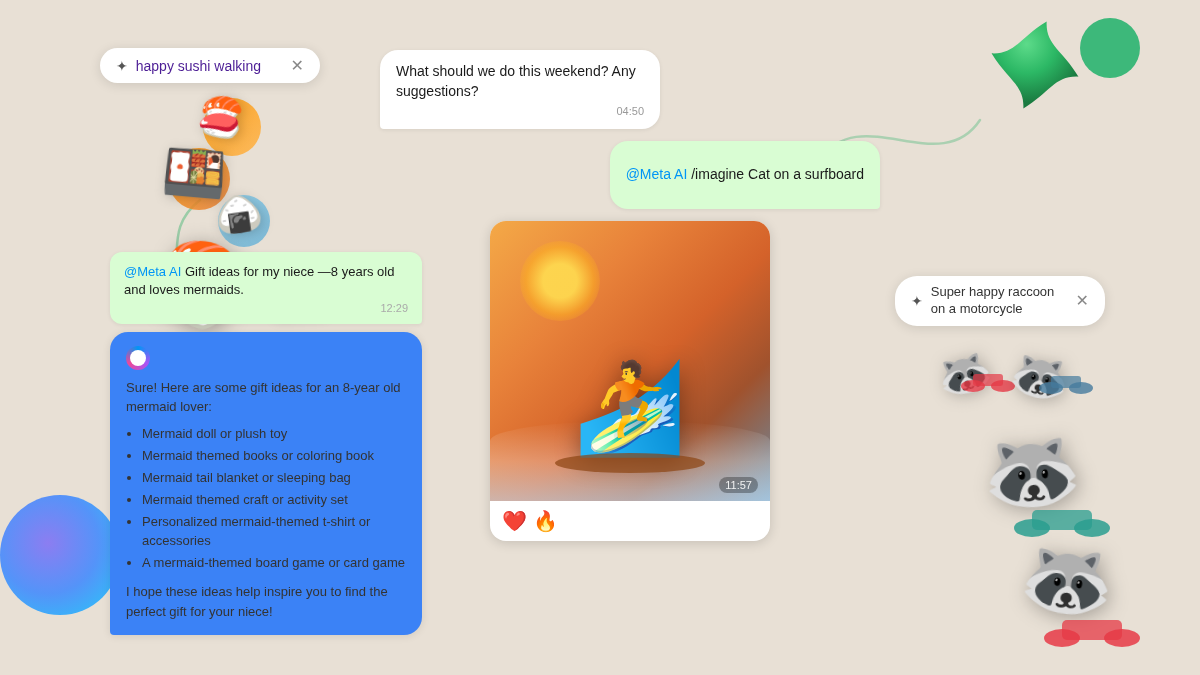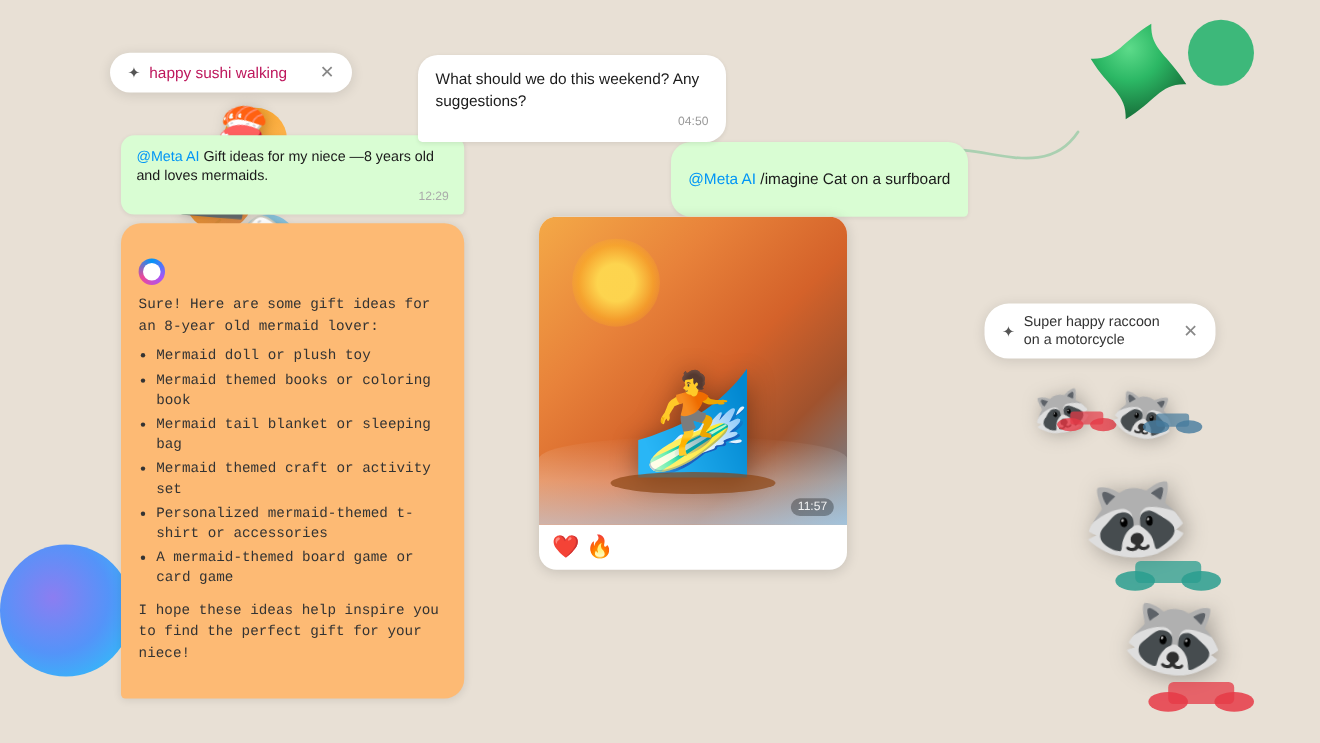--- a/index.html
+++ b/index.html
@@ -45,21 +45,21 @@
       box-shadow: 0 2px 12px rgba(0,0,0,0.12);
       z-index: 10;
       min-width: 220px;
     }
     .search-bar-icon {
       color: #555;
       font-size: 14px;
     }
     .search-bar-text {
       font-size: 14px;
-      color: #be185d;
+      color: #4c1d95;
       flex: 1;
     }
     .search-bar-close {
       color: #888;
       font-size: 16px;
       cursor: pointer;
     }
 
     
     .raccoon-search-bar {
@@ -86,20 +86,21 @@
 
     
     .chat-area {
       position: absolute;
       top: 50px;
       left: 380px;
       right: 320px;
       bottom: 60px;
       display: flex;
       flex-direction: column;
+      gap: 12px;
     }
 
     
     .chat-bubble-incoming {
       background: white;
       border-radius: 18px 18px 18px 4px;
       padding: 12px 16px;
       max-width: 280px;
       align-self: flex-start;
       box-shadow: 0 1px 4px rgba(0,0,0,0.08);
@@ -189,25 +190,24 @@
     }
 
     
     .left-chat {
       position: absolute;
       bottom: 40px;
       left: 110px;
       width: 312px;
     }
     .meta-ai-response {
-      background: #fdba74;
+      background: #3b82f6;
       border-radius: 18px 18px 18px 4px;
-      padding: 32px 16px;
+      padding: 14px 16px;
       box-shadow: 0 1px 8px rgba(0,0,0,0.1);
-      font-family: Liberation Mono, monospace;
     }
     .meta-ai-header {
       display: flex;
       align-items: center;
       margin-bottom: 8px;
     }
     .ai-ring {
       width: 24px;
       height: 24px;
       border-radius: 50%;

